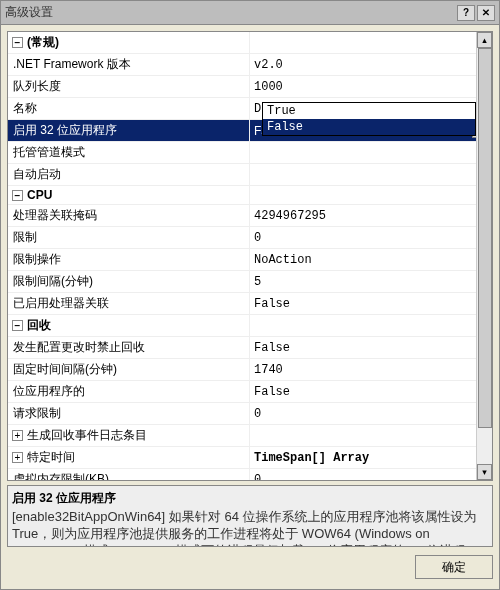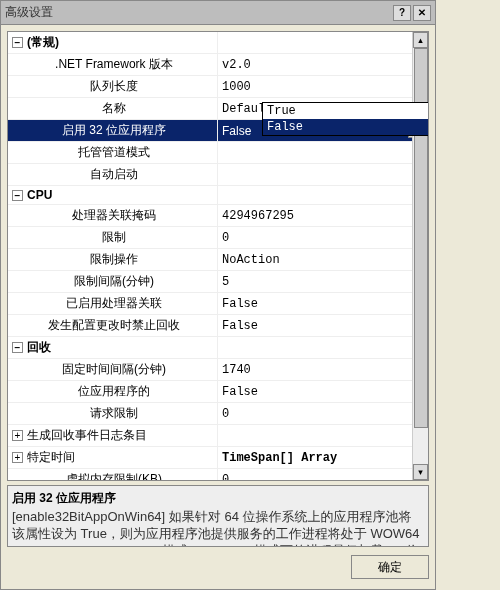--- a/index.html
+++ b/index.html
@@ -1,31 +1,31 @@
 <!DOCTYPE html>
 <html><head>
 <meta charset="utf-8">
 <style>
 * { margin: 0; padding: 0; box-sizing: border-box; font-family: "SimSun", "宋体", sans-serif; font-size: 12px; }
 body { background: #ece9d8; width: 500px; height: 590px; }
-.window { width: 436px; height: 590px; border: 1px solid #888; display: flex; flex-direction: column; }
+.window { width: 500px; height: 590px; border: 1px solid #888; display: flex; flex-direction: column; }
 .titlebar { background: #bdbdbd; height: 24px; display: flex; align-items: center; padding: 0 4px; border-bottom: 1px solid #888; }
 .titlebar-text { flex: 1; color: #333; }
 .titlebar-btns { display: flex; gap: 2px; }
 .titlebar-btn { width: 18px; height: 16px; background: #ddd; border: 1px solid #888; display: flex; align-items: center; justify-content: center; font-size: 10px; font-weight: bold; cursor: pointer; }
 .body { flex: 1; padding: 6px; display: flex; flex-direction: column; gap: 4px; }
 .gridwrap { border: 1px solid #888; height: 450px; overflow: auto; background: #fff; position: relative; }
 .grid { display: table; width: 100%; }
 .row { display: table-row; }
 .cell-l { display: table-cell; border-bottom: 1px solid #eee; border-right: 1px solid #eee; padding: 2px 2px; height: 18px; white-space: nowrap; vertical-align: middle; }
 .cell-r { display: table-cell; border-bottom: 1px solid #eee; padding: 2px 4px; width: 50%; vertical-align: middle; }
 .cat .cell-l { font-weight: bold; }
 .cat .cell-l, .cat .cell-r { background: #fff; }
 .toggle { display: inline-block; width: 11px; height: 11px; border: 1px solid #888; text-align: center; line-height: 9px; font-size: 10px; margin-right: 4px; vertical-align: middle; cursor: pointer; }
-.indent1 { padding-left: 5px; text-align: center; }
+.indent1 { padding-left: 5px; }
 .indent0 { padding-left: 4px; }
 .bold { font-weight: bold; }
 .mono { font-family: "Courier New", monospace; }
 .redbox { border: 2px solid #e00000; }
 .sel { background: #0a246a; color: #fff; }
 .dd { display: flex; }
 .dd-val { flex: 1; }
 .dd-btn { width: 16px; background: #ddd; border: 1px solid #888; text-align: center; cursor: pointer; font-size: 9px; line-height: 12px; }
 .dropdown { position: absolute; background: #fff; border: 1px solid #000; left: 254px; top: 70px; width: 214px; z-index: 5; }
 .dropdown div { padding: 1px 4px; }
@@ -105,27 +105,27 @@
           </div>
         <div class="row">
             <div class="cell-l indent1">限制间隔(分钟)</div>
             <div class="cell-r mono">5</div>
           </div>
         <div class="row">
             <div class="cell-l indent1">已启用处理器关联</div>
             <div class="cell-r mono">False</div>
           </div>
 
+        <div class="row cat">
+            <div class="cell-l indent0"><span class="toggle">−</span><span>回收</span></div>
+            <div class="cell-r"></div>
+          </div>
         <div class="row">
             <div class="cell-l indent1">发生配置更改时禁止回收</div>
             <div class="cell-r mono">False</div>
-          </div>
-        <div class="row cat">
-            <div class="cell-l indent0"><span class="toggle">−</span><span>回收</span></div>
-            <div class="cell-r"></div>
           </div>
         <div class="row">
             <div class="cell-l indent1">固定时间间隔(分钟)</div>
             <div class="cell-r mono">1740</div>
           </div>
         <div class="row">
             <div class="cell-l indent1">位应用程序的</div>
             <div class="cell-r mono">False</div>
           </div>
         <div class="row">

